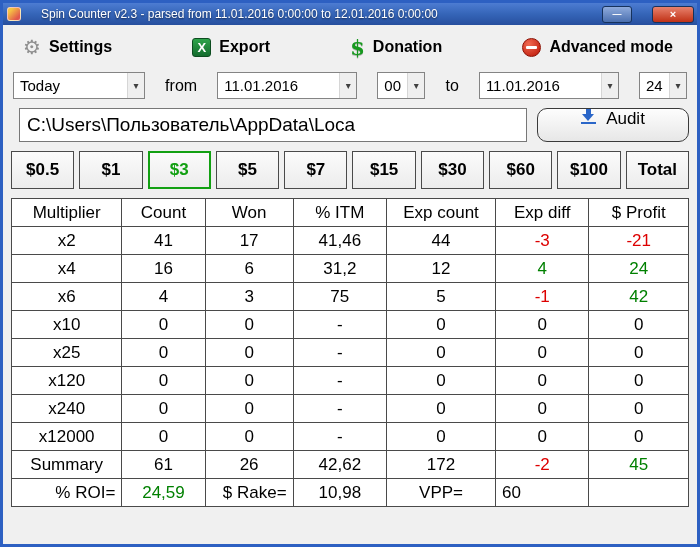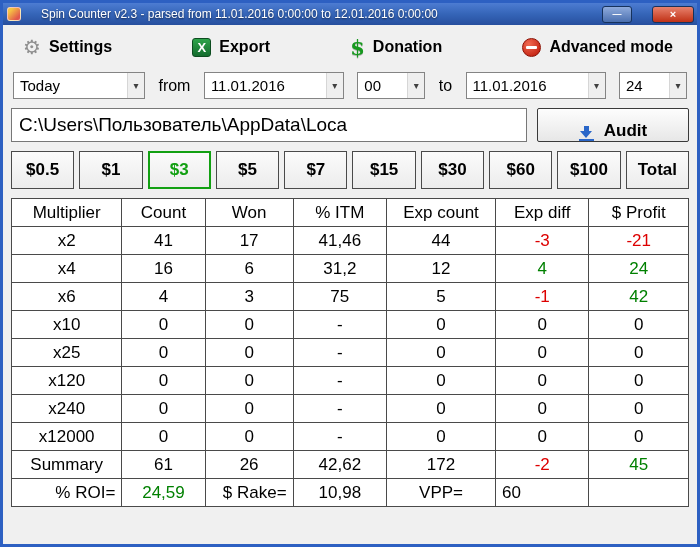--- a/index.html
+++ b/index.html
@@ -28,27 +28,27 @@
             border:1px solid #8c0f02;display:grid;place-items:center;}
   .adv-bar{width:11px;height:3px;background:#fff;border-radius:1px;}
 
   .filter-row{display:flex;align-items:center;justify-content:space-between;height:27px;font-size:16px;padding:0 2px;}
   .combo{height:27px;background:#fff;border:1px solid #848484;display:flex;align-items:center;overflow:hidden;}
   .combo .val{flex:1;padding:0 6px;font-size:15px;white-space:nowrap;}
   .combo .arrow{width:17px;align-self:stretch;display:grid;place-items:center;color:#404040;font-size:10px;
                 font-family:"DejaVu Sans",sans-serif;border-left:1px solid #d6d6d6;background:#efefef;}
   .combo.period{width:132px;}
   .combo.date{width:140px;}
-  .combo.hour{width:68px;}
+  .combo.hour{width:48px;}
   .lbl{font-size:16px;color:#000;text-align:center;}
 
   .path-row{display:flex;gap:10px;}
-  .path{flex:1;height:34px;font-size:19px;padding:0 7px;border:1px solid #777;font-family:"Liberation Sans",sans-serif;background:#fff;}
-  .audit-btn{width:152px;height:34px;border:1px solid #3a3a3a;border-radius:2px;background:linear-gradient(180deg,#fdfdfd,#e7e7e7);
-             display:flex;align-items:flex-end;justify-content:center;gap:10px;font-size:17px;font-weight:bold;cursor:pointer;}
+  .path{flex:1;height:34px;font-size:19px;padding:0 7px;border:1px solid #777;font-family:"Liberation Sans",sans-serif;background:#fff;margin-left:8px;}
+  .audit-btn{width:152px;height:34px;border:1px solid #3a3a3a;border-radius:10px;background:linear-gradient(180deg,#fdfdfd,#e7e7e7);
+             display:flex;align-items:flex-start;justify-content:center;gap:10px;font-size:17px;font-weight:normal;cursor:pointer;}
   .dl-icon{width:15px;height:15px;position:relative;flex:0 0 auto;}
   .dl-icon .stem{position:absolute;left:5px;top:0;width:5px;height:5px;background:#2a66c8;}
   .dl-icon .head{position:absolute;left:1px;top:5px;width:0;height:0;border-left:6.5px solid transparent;
                  border-right:6.5px solid transparent;border-top:7px solid #2a66c8;}
   .dl-icon .base{position:absolute;left:0;bottom:0;width:15px;height:2px;background:#2a66c8;}
 
   .tabs{display:flex;gap:5px;}
   .tab{flex:1;height:38px;border:1px solid #4a4a4a;background:linear-gradient(180deg,#fbfbfb,#ececec);
        display:grid;place-items:center;font-size:17px;font-weight:bold;cursor:pointer;}
   .tab.selected{border:1px solid #12a012;color:#12a012;box-shadow:inset 0 0 0 1px #12a012;}

